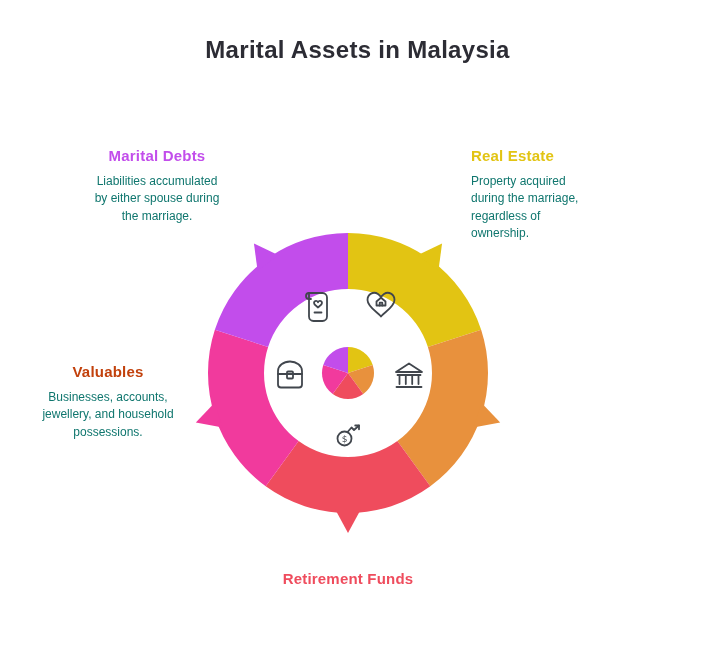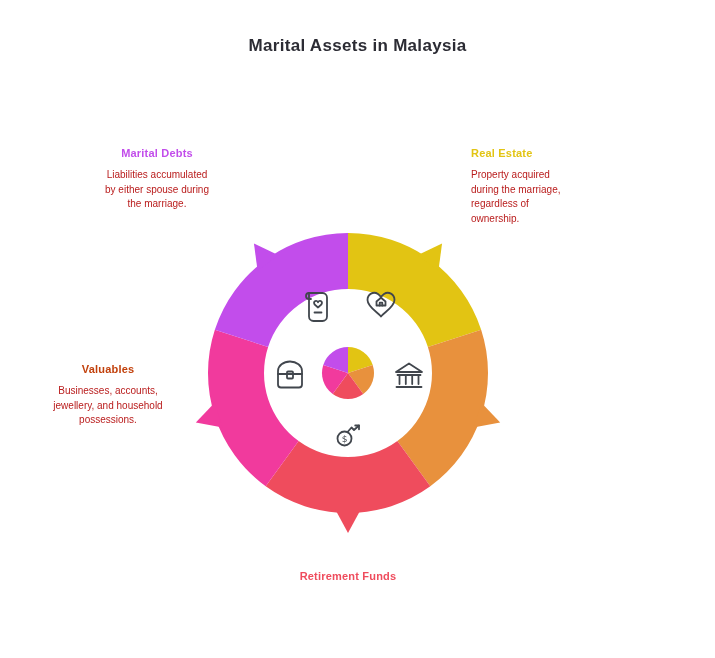--- a/index.html
+++ b/index.html
@@ -2,25 +2,25 @@
 <html><head>
 <meta charset="utf-8">
 <style>
   html,body{margin:0;padding:0;background:#fff;}
   .canvas{
     position:relative;width:715px;height:658px;background:#ffffff;
     font-family:"Liberation Sans",sans-serif;overflow:hidden;
   }
   .page-title{
     position:absolute;top:36px;left:0;width:100%;text-align:center;
-    font-size:17px;font-weight:700;color:#2c2c34;letter-spacing:.3px;
+    font-size:24px;font-weight:700;color:#2c2c34;letter-spacing:.3px;
   }
   .block{position:absolute;}
-  .block .label{font-size:11px;font-weight:700;margin:0 0 9px 0;letter-spacing:.2px;}
-  .block .desc{font-size:10px;line-height:1.45;color:#b91c1c;white-space:pre-line;margin:0;}
+  .block .label{font-size:15px;font-weight:700;margin:0 0 9px 0;letter-spacing:.2px;}
+  .block .desc{font-size:12px;line-height:1.45;color:#0f766e;white-space:pre-line;margin:0;}
   .center{text-align:center;}
   .left{text-align:left;}
   svg text{font-family:"DejaVu Sans",sans-serif;}
 </style>
 </head>
 <body>
 
 <div class="canvas">
 
   <div class="page-title">Marital Assets in Malaysia</div>

